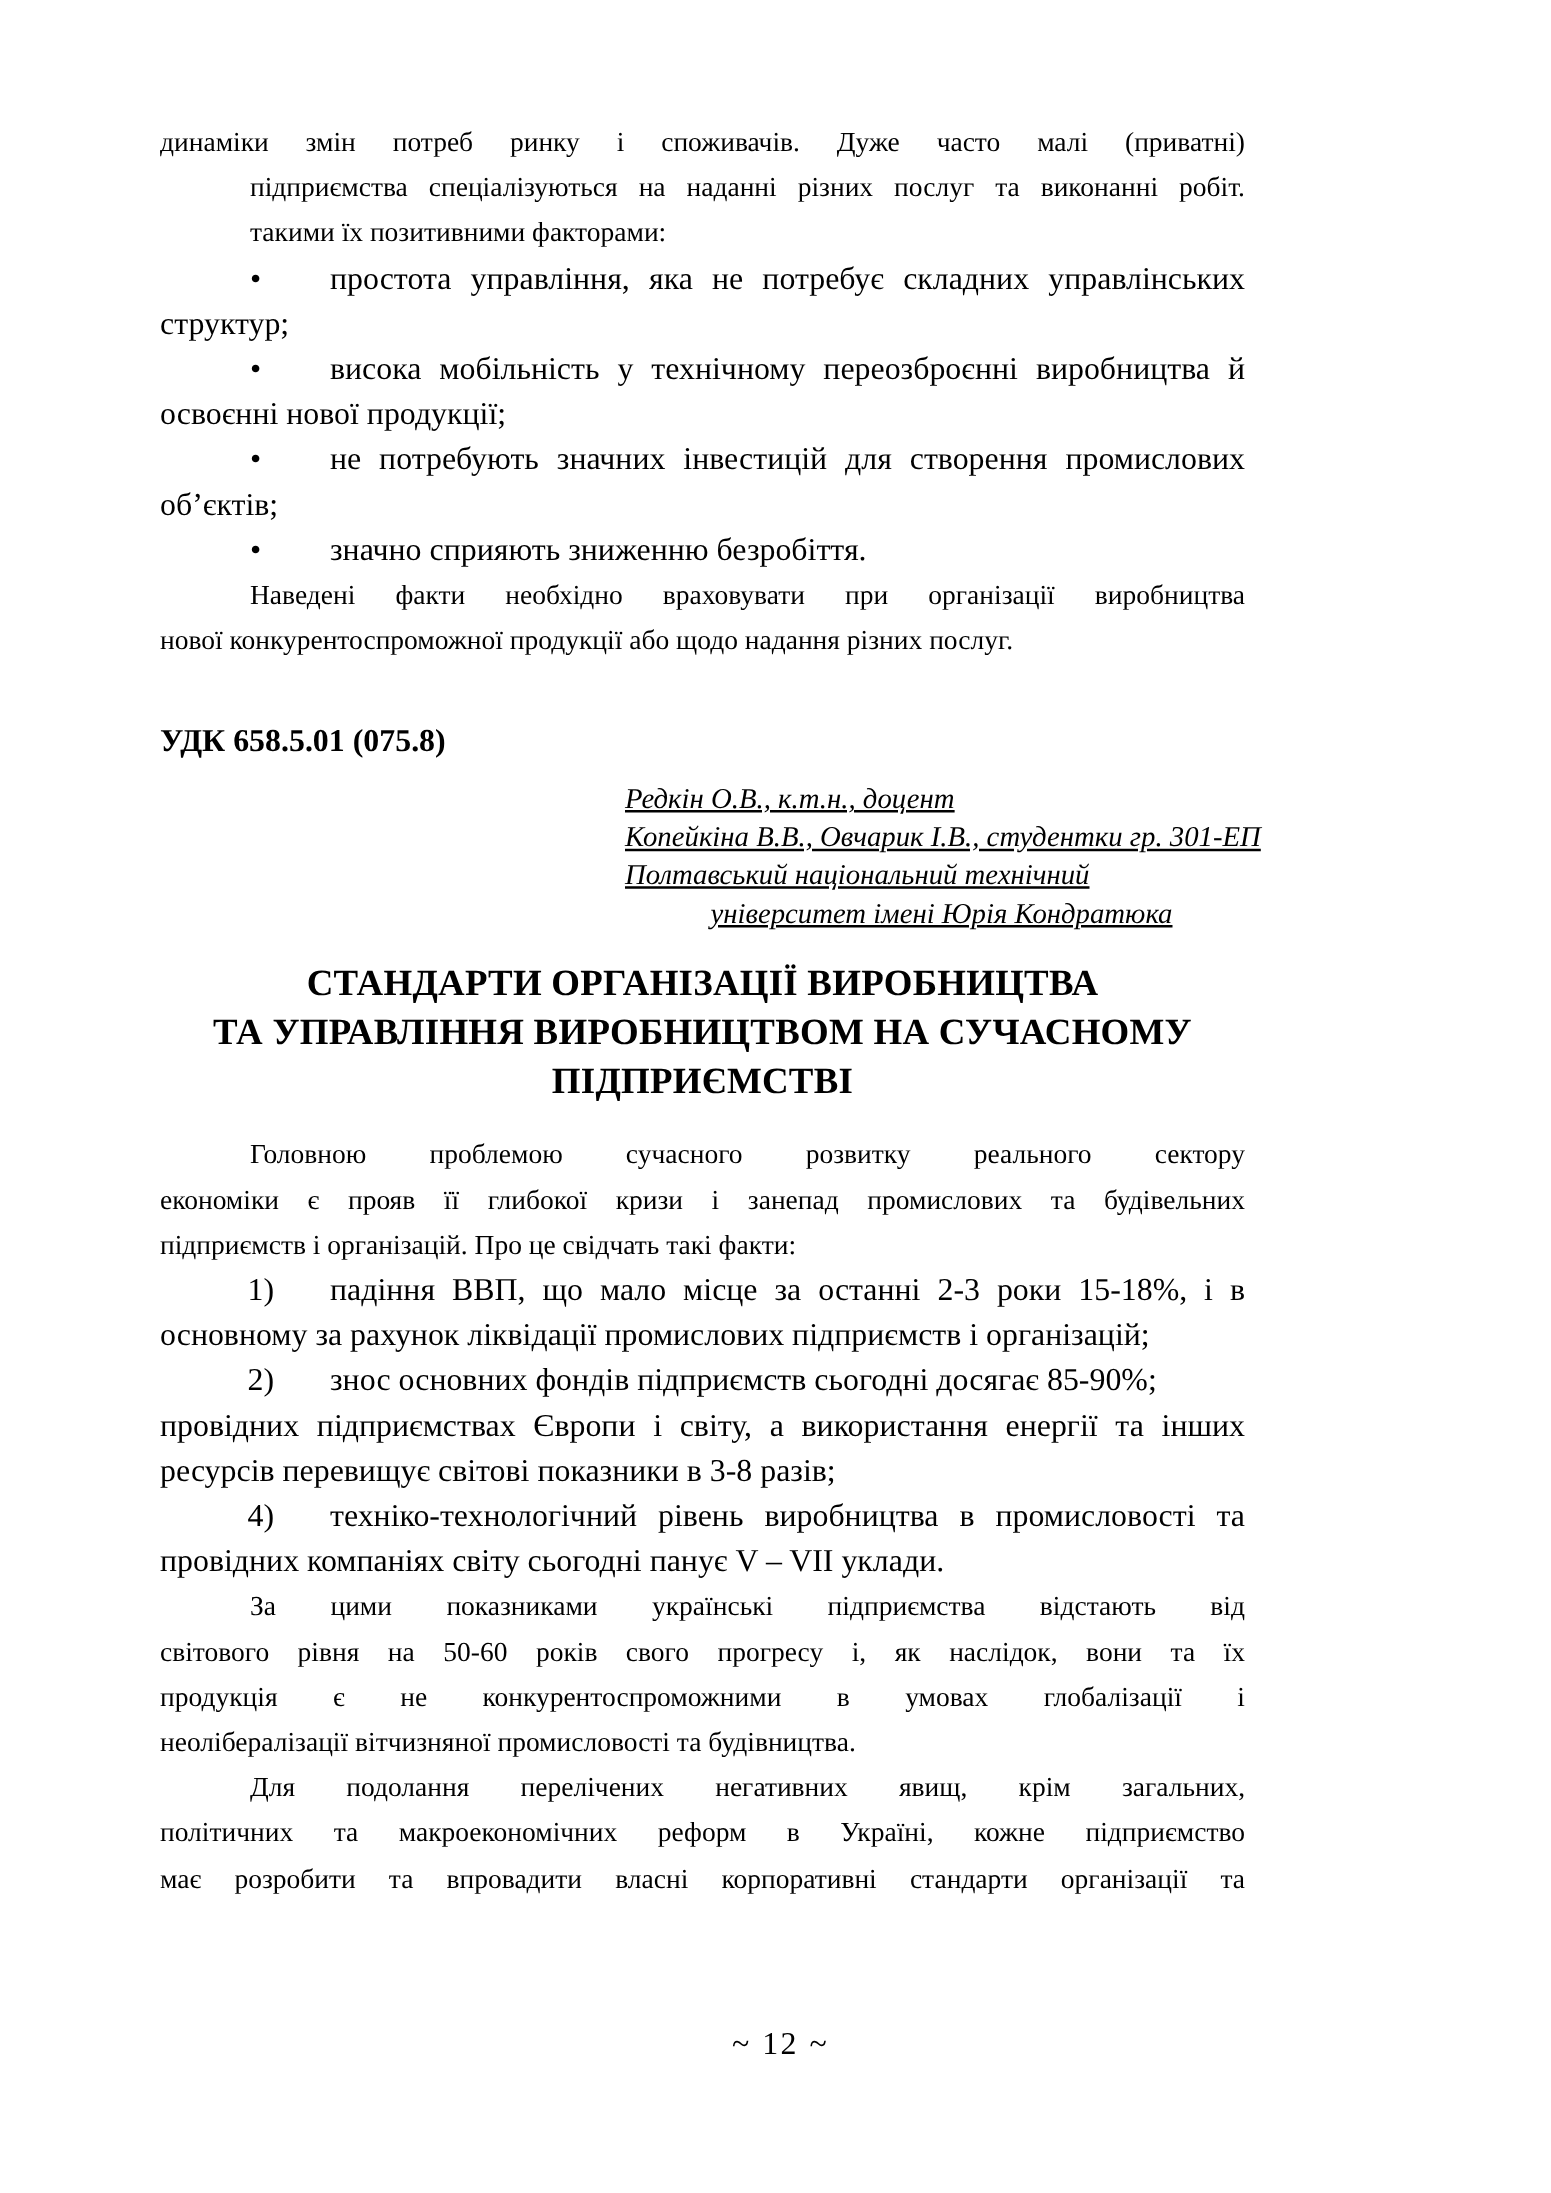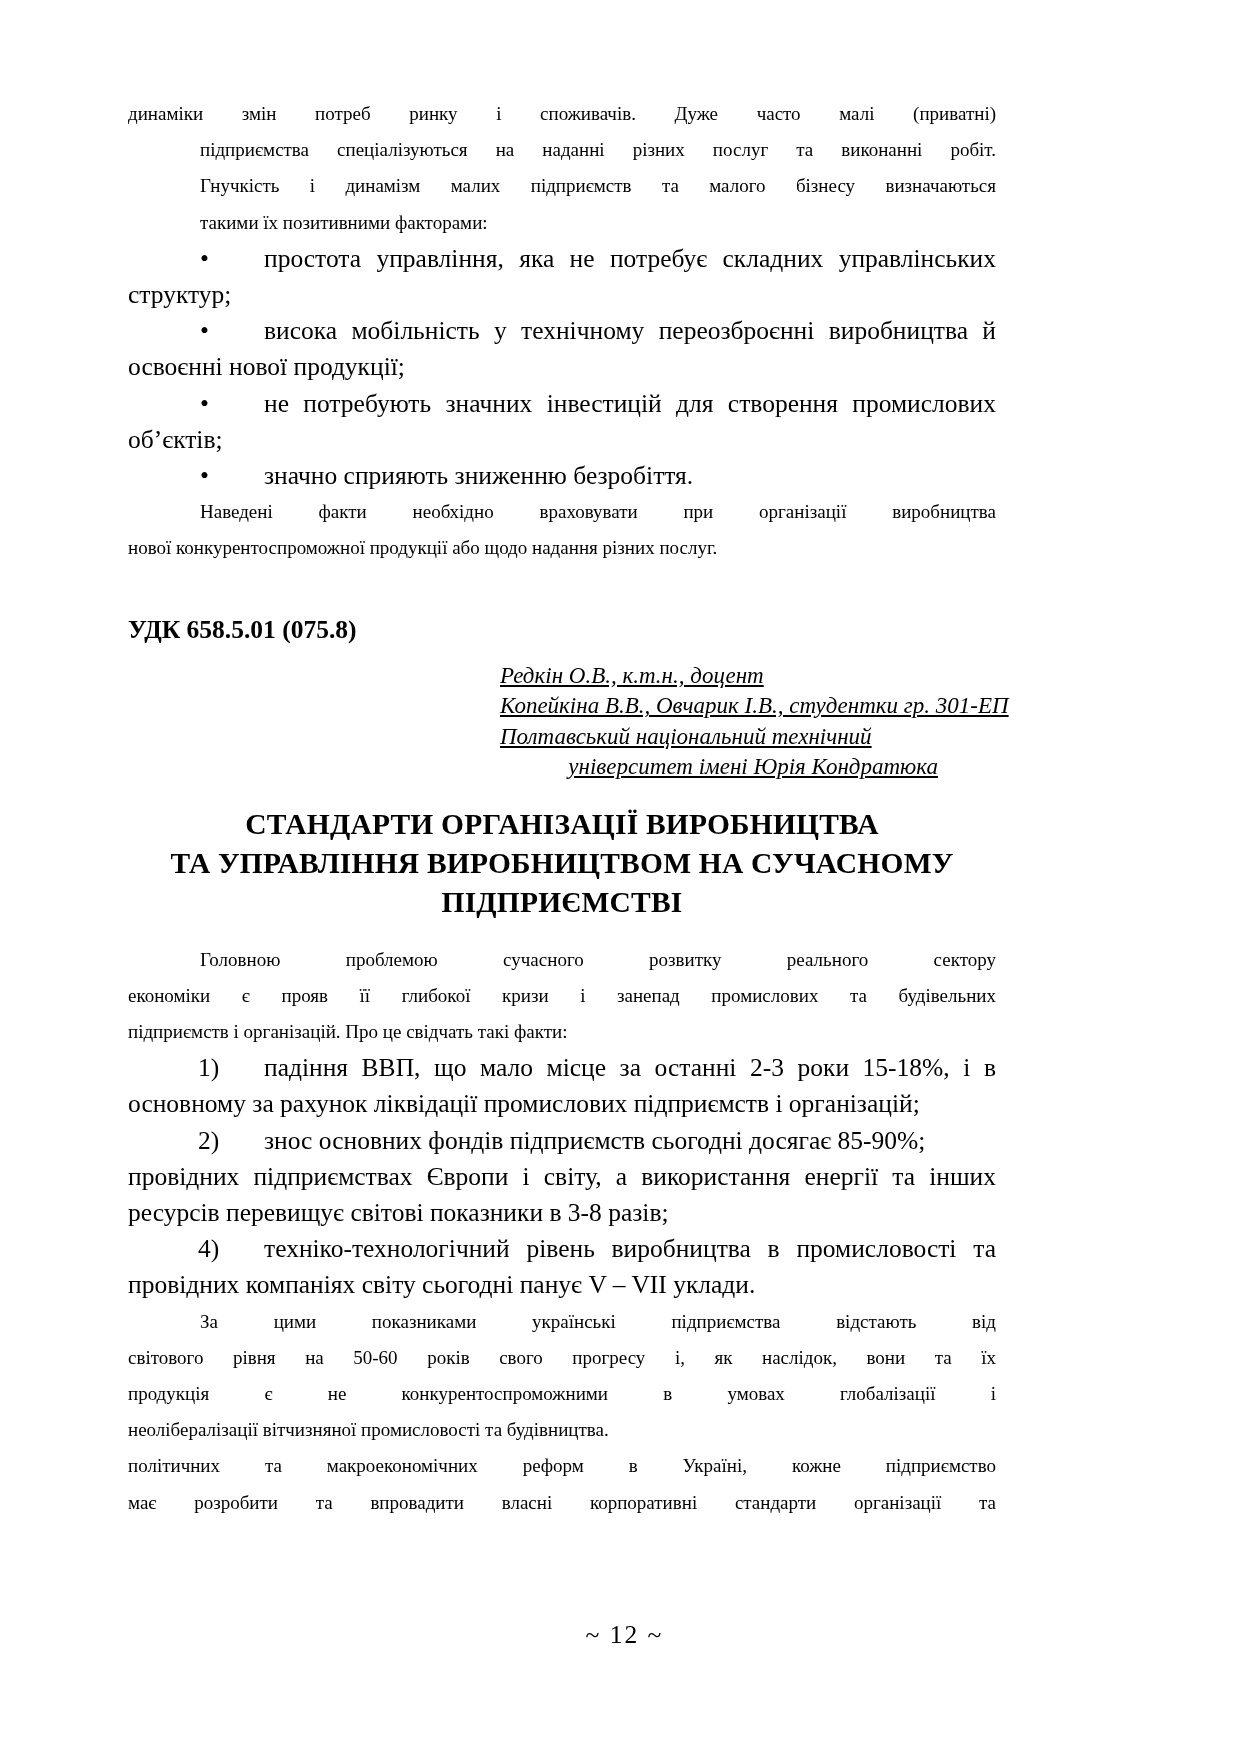--- a/index.html
+++ b/index.html
@@ -25,21 +25,21 @@
   }
   .content {
     position: absolute;
     left: 128px;
     top: 96px;
     width: 868px;
   }
 
   
   .para {
-    font-size: 19px;
+    font-size: 22px;
     line-height: 36.2px;
     text-align: justify;
     text-justify: inter-word;
     margin: 0;
     text-indent: 72px;
     hyphens: none;
   }
 
   .bullet-item,
   .num-item {
@@ -115,21 +115,20 @@
 </style>
 </head>
 <body>
 
 <div class="page">
   <div class="content">
 
     <div class="para">
       <span class="j-all" style="display:block;text-indent:0">динаміки змін потреб ринку і споживачів. Дуже часто малі (приватні)</span>
       <span class="j-all" style="display:block">підприємства спеціалізуються на наданні різних послуг та виконанні робіт.</span>
-      <span class="j-all" style="display:block">Гнучкість і динамізм малих підприємств та малого бізнесу визначаються</span>
       <span style="display:block">такими їх позитивними факторами:</span>
     </div>
 
     <div>
 
       <div class="bullet-item">
         <span class="j-all" style="display:block">
           <span class="marker">•</span><span>простота управління, яка не потребує складних управлінських</span>
         </span>
         <span style="display:block">структур;</span>
@@ -221,20 +220,21 @@
     </div>
 
     <div class="para">
       <span class="j-all" style="display:block">За цими показниками українські підприємства відстають від</span>
       <span class="j-all" style="display:block;text-indent:0">світового рівня на 50-60 років свого прогресу і, як наслідок, вони та їх</span>
       <span class="j-all" style="display:block;text-indent:0">продукція є не конкурентоспроможними в умовах  глобалізації і</span>
       <span style="display:block;text-indent:0">неолібералізації вітчизняної промисловості та будівництва.</span>
     </div>
 
     <div class="para">
+      <span class="j-all" style="display:block">Для подолання перелічених негативних явищ, крім загальних,</span>
       <span class="j-all" style="display:block;text-indent:0">політичних та макроекономічних реформ в Україні, кожне підприємство</span>
       <span class="j-all" style="display:block;text-indent:0">має розробити та впровадити власні корпоративні стандарти організації та</span>
     </div>
 
   </div>
 
   <div class="folio">~ 12 ~</div>
 </div>
 
 </body></html>

